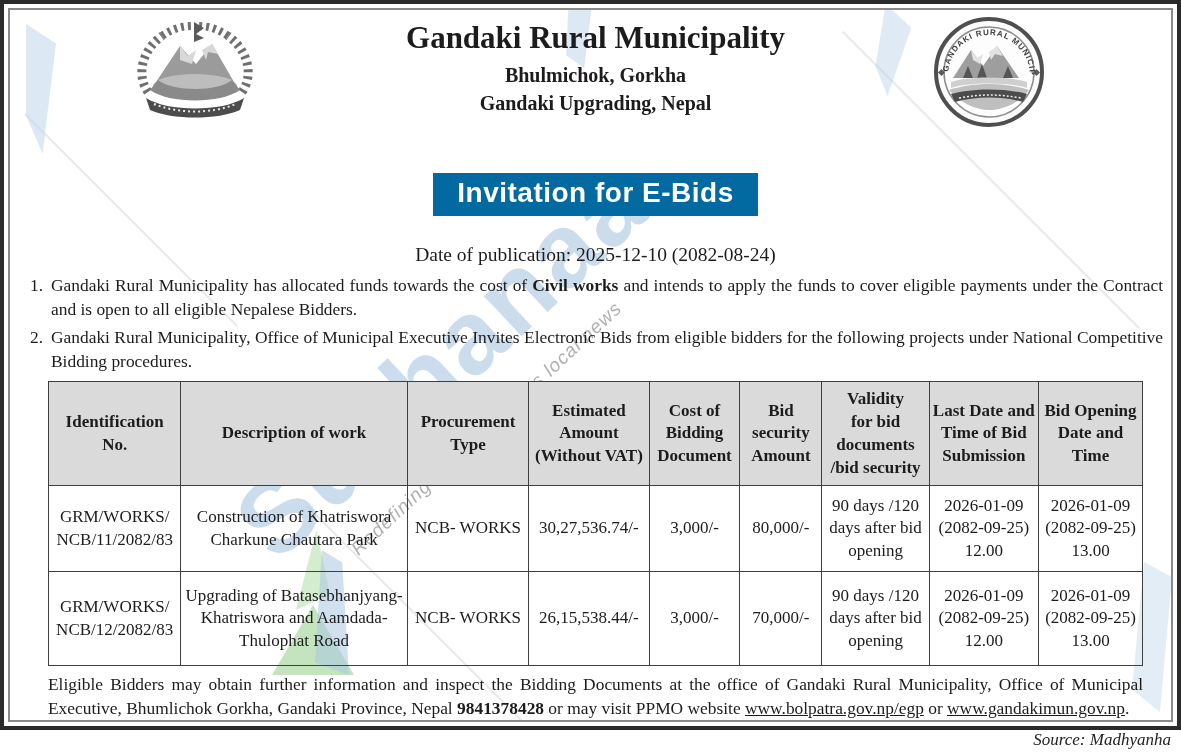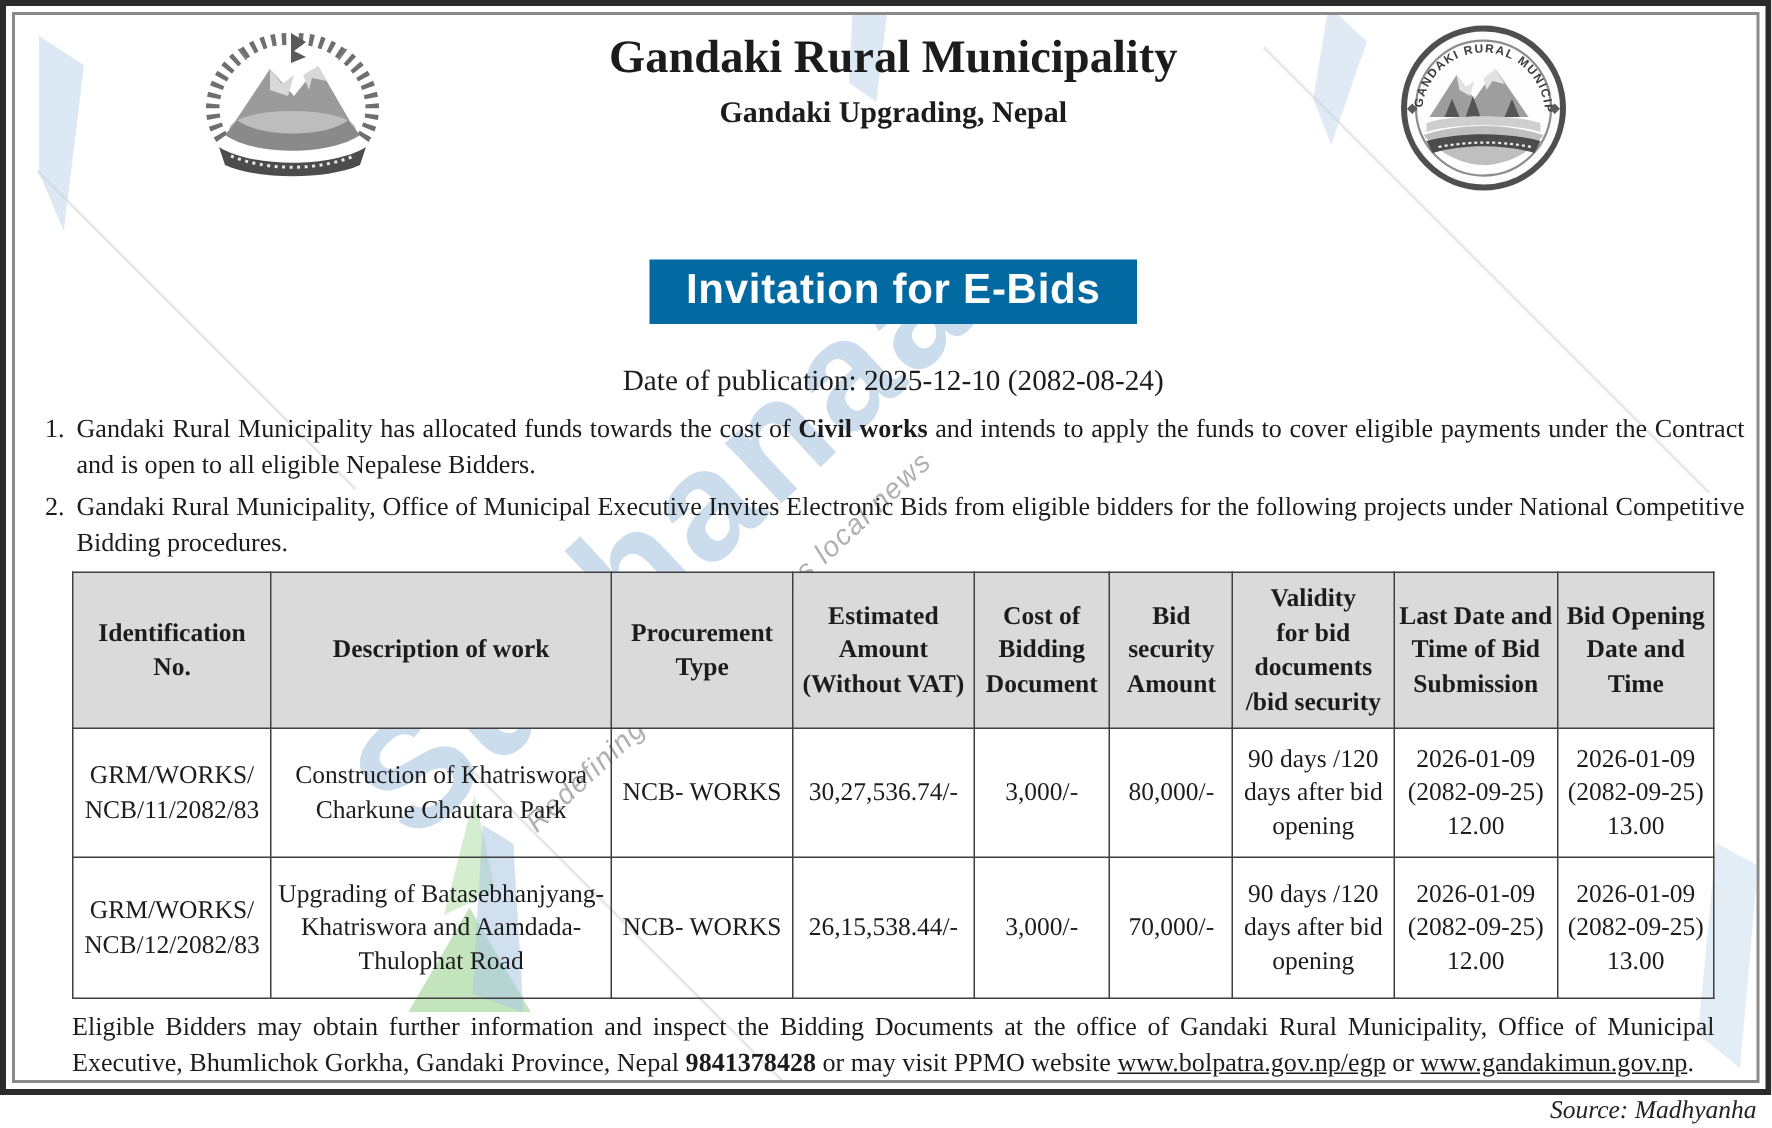--- a/index.html
+++ b/index.html
@@ -119,20 +119,21 @@
             <polygon points="52,26 60,36 68,30 64,44 52,40" fill="#d8d8d8"></polygon>
             <polygon points="84,24 90,34 80,32 78,40 74,30" fill="#d8d8d8"></polygon>
             <ellipse cx="67" cy="66" rx="42" ry="12" fill="#bdbdbd"></ellipse>
             <path d="M30,60 C45,72 90,72 104,60 L112,70 C92,84 42,84 22,70 Z" fill="#8a8a8a"></path>
             <path d="M18,78 C40,92 94,92 116,78 L112,90 C90,100 44,100 22,90 Z" fill="#4c4c4c"></path>
             <path d="M26,84 C50,94 84,94 108,84" fill="none" stroke="#e8e8e8" stroke-width="2" stroke-dasharray="2 3"></path>
           </svg>
 
           <div class="titles">
             <div class="org-name">Gandaki Rural Municipality</div>
+            <div class="addr">Bhulmichok, Gorkha</div>
             <div class="addr">Gandaki Upgrading, Nepal</div>
           </div>
 
           <svg class="logo-right" viewBox="0 0 112 112">
             <circle cx="56" cy="56" r="53" fill="#fdfdfd" stroke="#4f4f4f" stroke-width="4"></circle>
             <circle cx="56" cy="56" r="45" fill="none" stroke="#8d8d8d" stroke-width="1.5"></circle>
             <defs>
               <path id="ringTop" d="M 15,60 A 41,41 0 0 1 97,60"></path>
             </defs>
             <text font-family="Liberation Sans, sans-serif" font-size="8" font-weight="bold" fill="#3d3d3d" letter-spacing="1">

